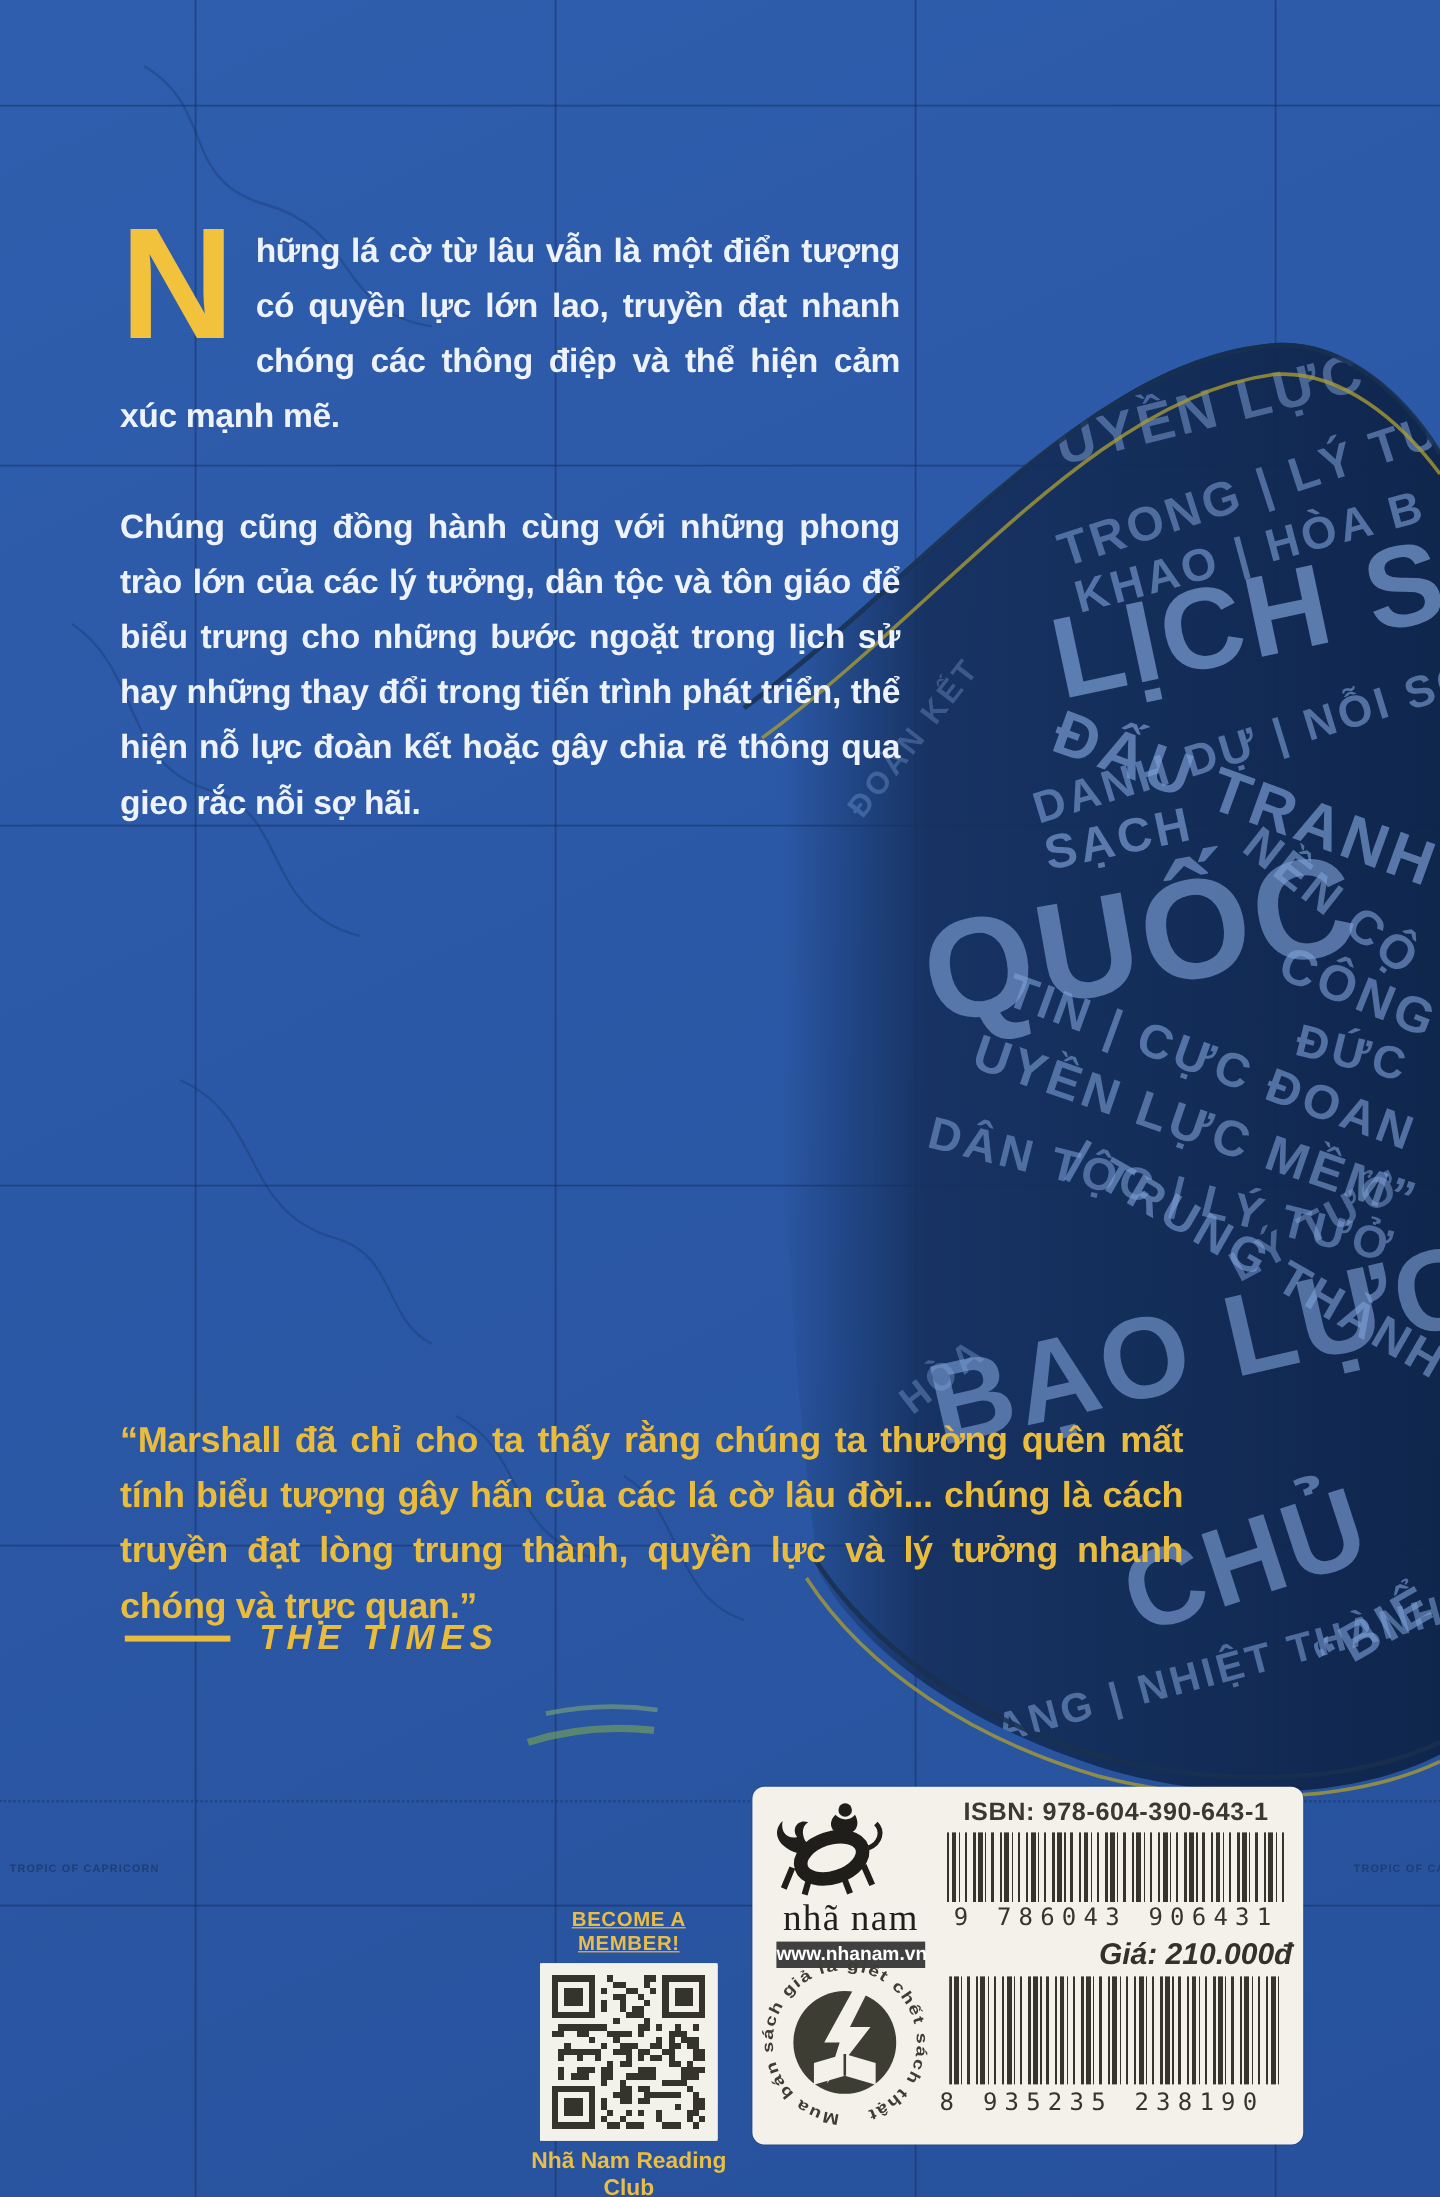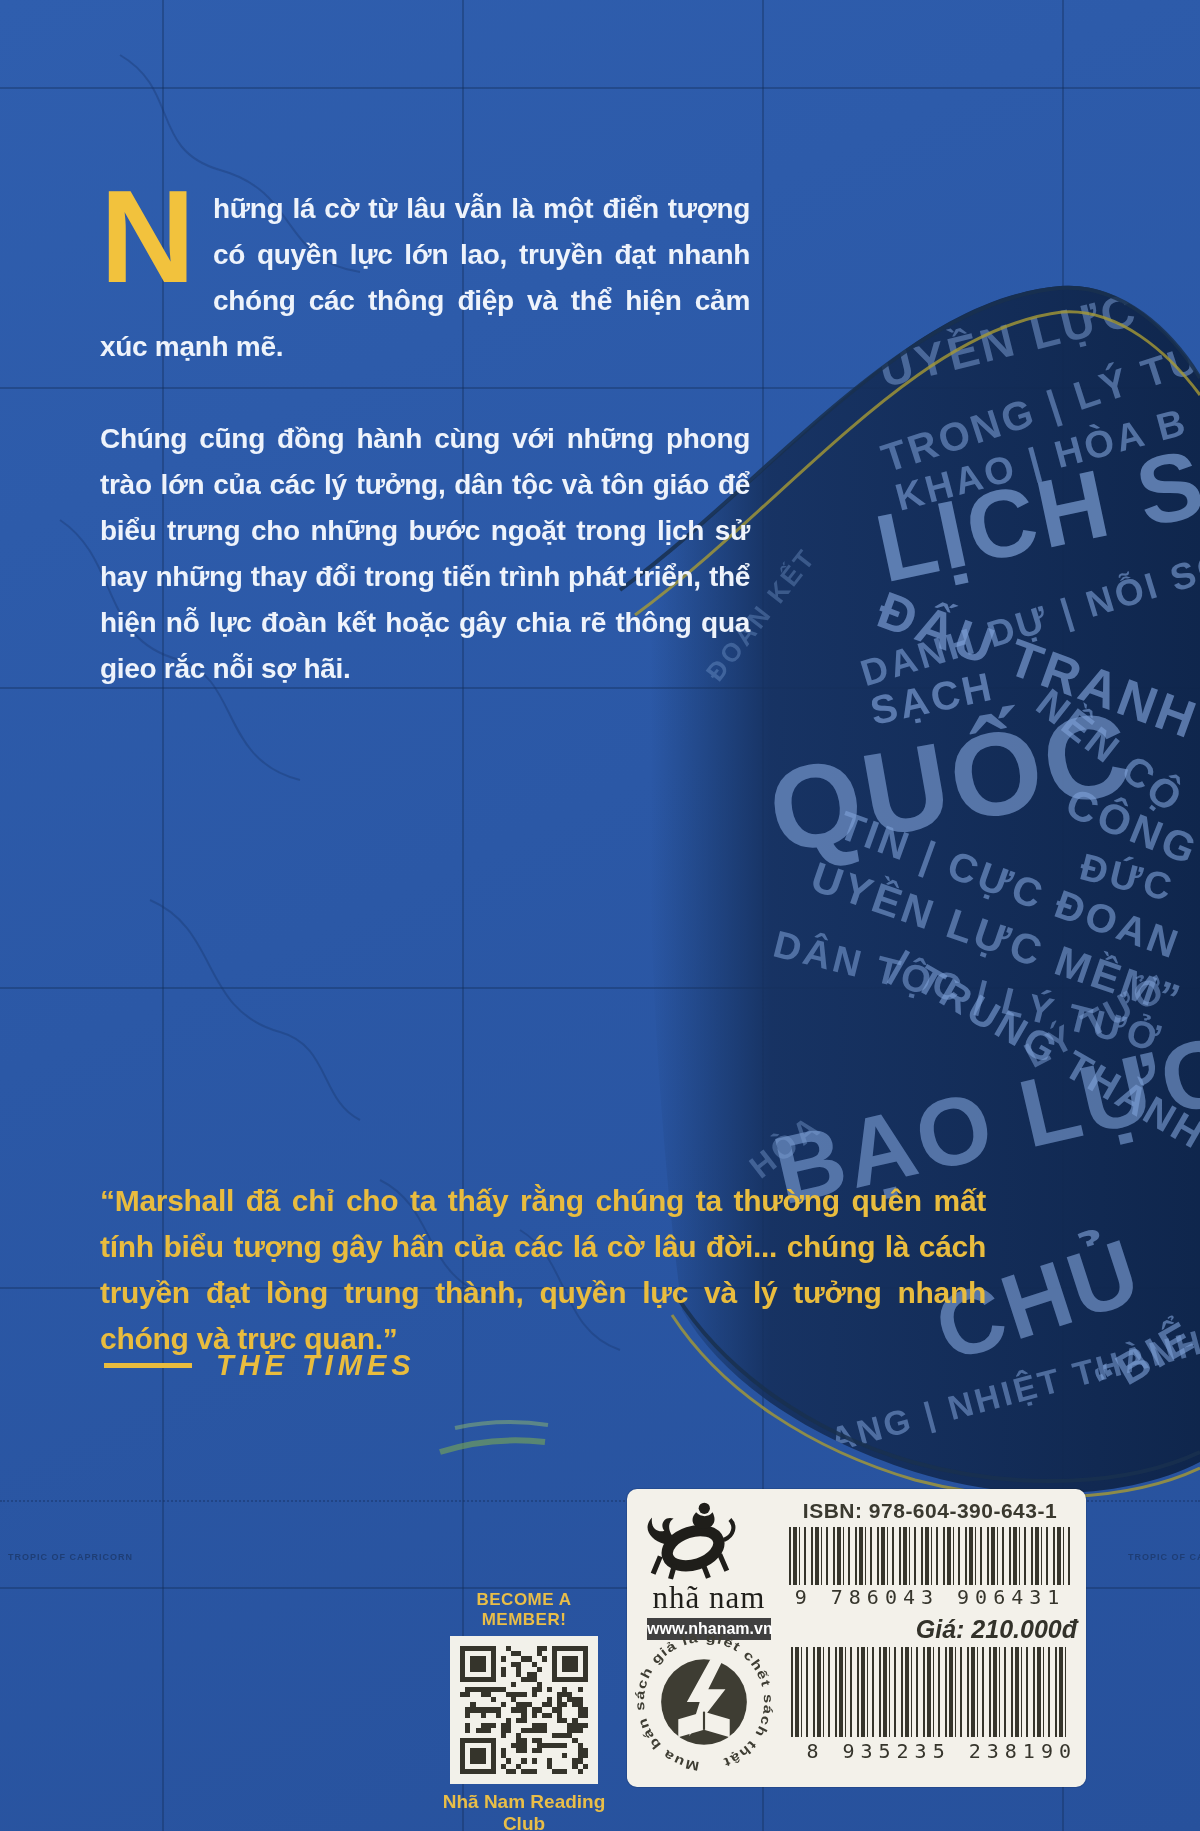--- a/index.html
+++ b/index.html
@@ -27,21 +27,21 @@
 
   
   .tropic-line{position:absolute;left:0;top:1500px;width:1200px;
                border-top:2px dotted rgba(22,48,98,.45);}
   .tropic{position:absolute;top:1552px;color:#1d3a6e;font-size:9px;font-weight:bold;
           letter-spacing:1px;opacity:.85;white-space:nowrap;}
   .tropic.left{left:8px;} .tropic.right{left:1128px;}
 
   
   .member{position:absolute;left:436px;top:1590px;width:176px;text-align:center;}
-  .member .head{color:#e9be48;font-size:17px;font-weight:bold;letter-spacing:.5px;}
+  .member .head{color:#e9be48;font-size:17px;font-weight:bold;letter-spacing:.5px;text-decoration:underline;}
   .member .qrwrap{margin:6px auto 7px;width:148px;height:148px;background:#f2f1ea;
                   border-radius:2px;}
   .member .cap{color:#e9be48;font-size:19px;font-weight:bold;}
 
   
   .label{position:absolute;left:627px;top:1489px;width:459px;height:298px;
          background:#f3f1ea;border-radius:10px;box-shadow:0 0 0 1px rgba(0,0,0,.10);}
   .logo{position:absolute;left:12px;top:8px;width:140px;text-align:center;color:#25241f;}
   .logo .nn{font-family:"Liberation Serif",serif;font-weight:normal;font-size:31px;
             line-height:30px;letter-spacing:1px;color:#1f1e1a;}
@@ -52,21 +52,21 @@
   .bars{background:repeating-linear-gradient(90deg,
          #36352c 0 2px,#f3f1ea 2px 4px,#36352c 4px 8px,#f3f1ea 8px 10px,
          #36352c 10px 11px,#f3f1ea 11px 15px,#36352c 15px 17px,#f3f1ea 17px 22px);}
   .bc1{position:absolute;left:162px;top:38px;width:282px;height:58px;}
   .bc1d{position:absolute;left:156px;top:96px;width:294px;text-align:center;
         font-family:"DejaVu Sans Mono",monospace;font-size:20px;color:#36352c;letter-spacing:6px;}
   .price{position:absolute;left:156px;top:126px;width:294px;text-align:right;
          color:#33322a;font-size:25px;font-weight:bold;font-style:italic;}
   .stamp{position:absolute;left:2px;top:138px;width:150px;height:150px;}
   .bc2{position:absolute;left:164px;top:158px;width:278px;height:90px;}
-  .bc2d{position:absolute;left:156px;top:250px;width:294px;text-align:right;
+  .bc2d{position:absolute;left:156px;top:250px;width:294px;text-align:left;
         font-family:"DejaVu Sans Mono",monospace;font-size:20px;color:#36352c;letter-spacing:6px;}
 </style>
 </head>
 <body>
 
 <div class="page">
 
   <svg class="layer" viewBox="0 0 1200 1831">
     <g stroke="rgba(20,45,90,.5)" stroke-width="1.5">
       <line x1="163" y1="0" x2="163" y2="1831"></line>

